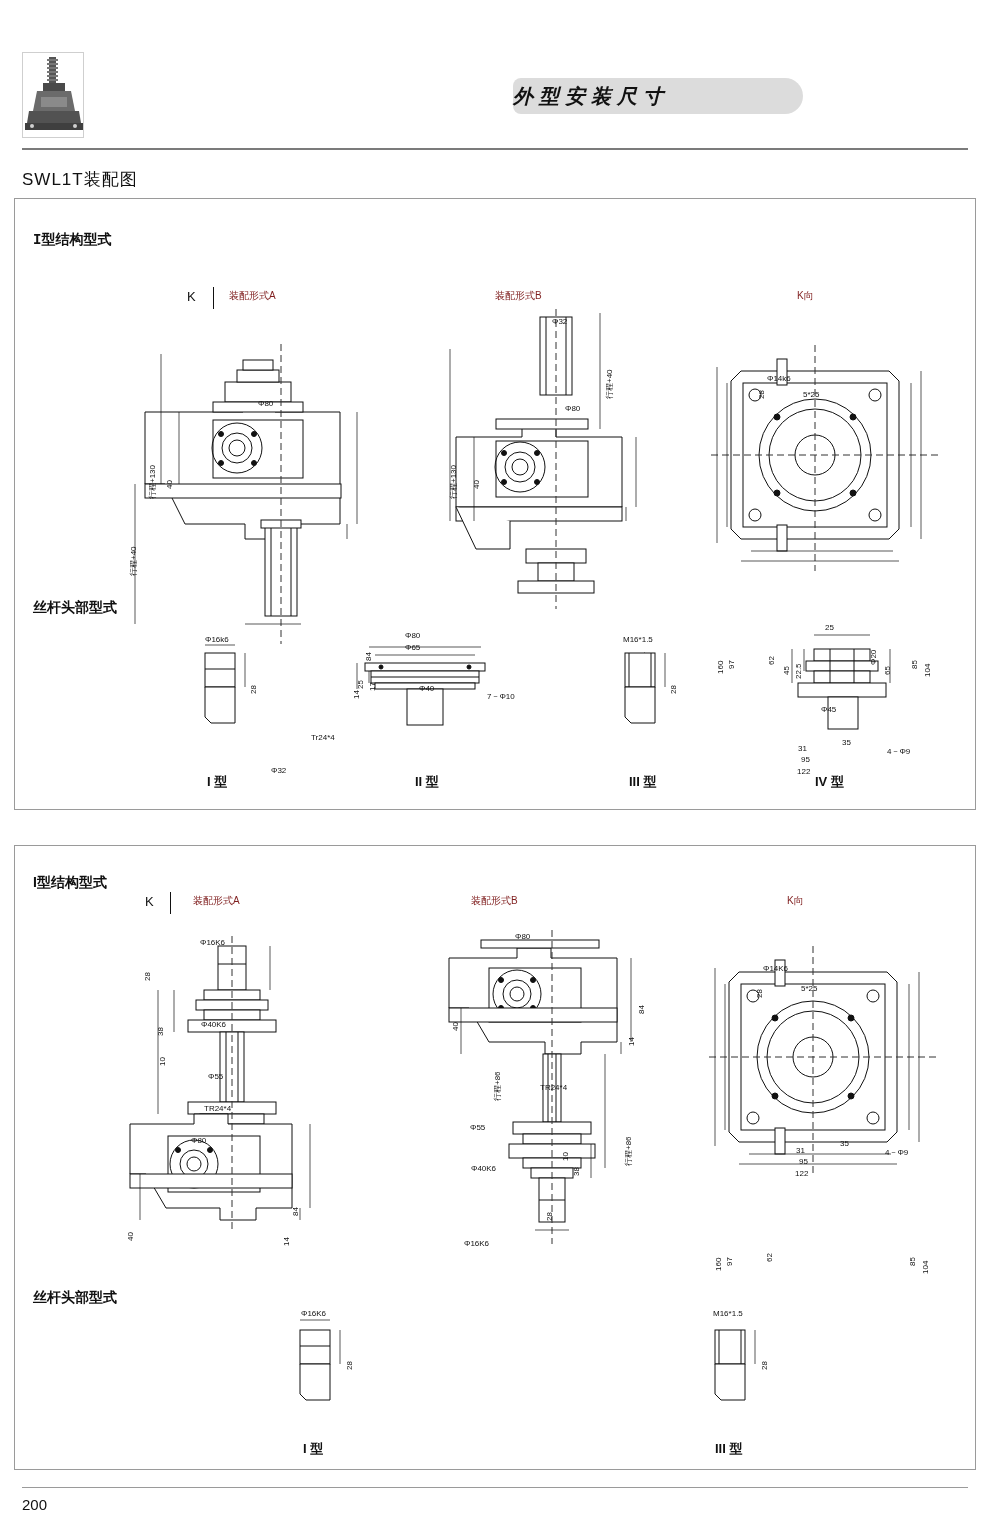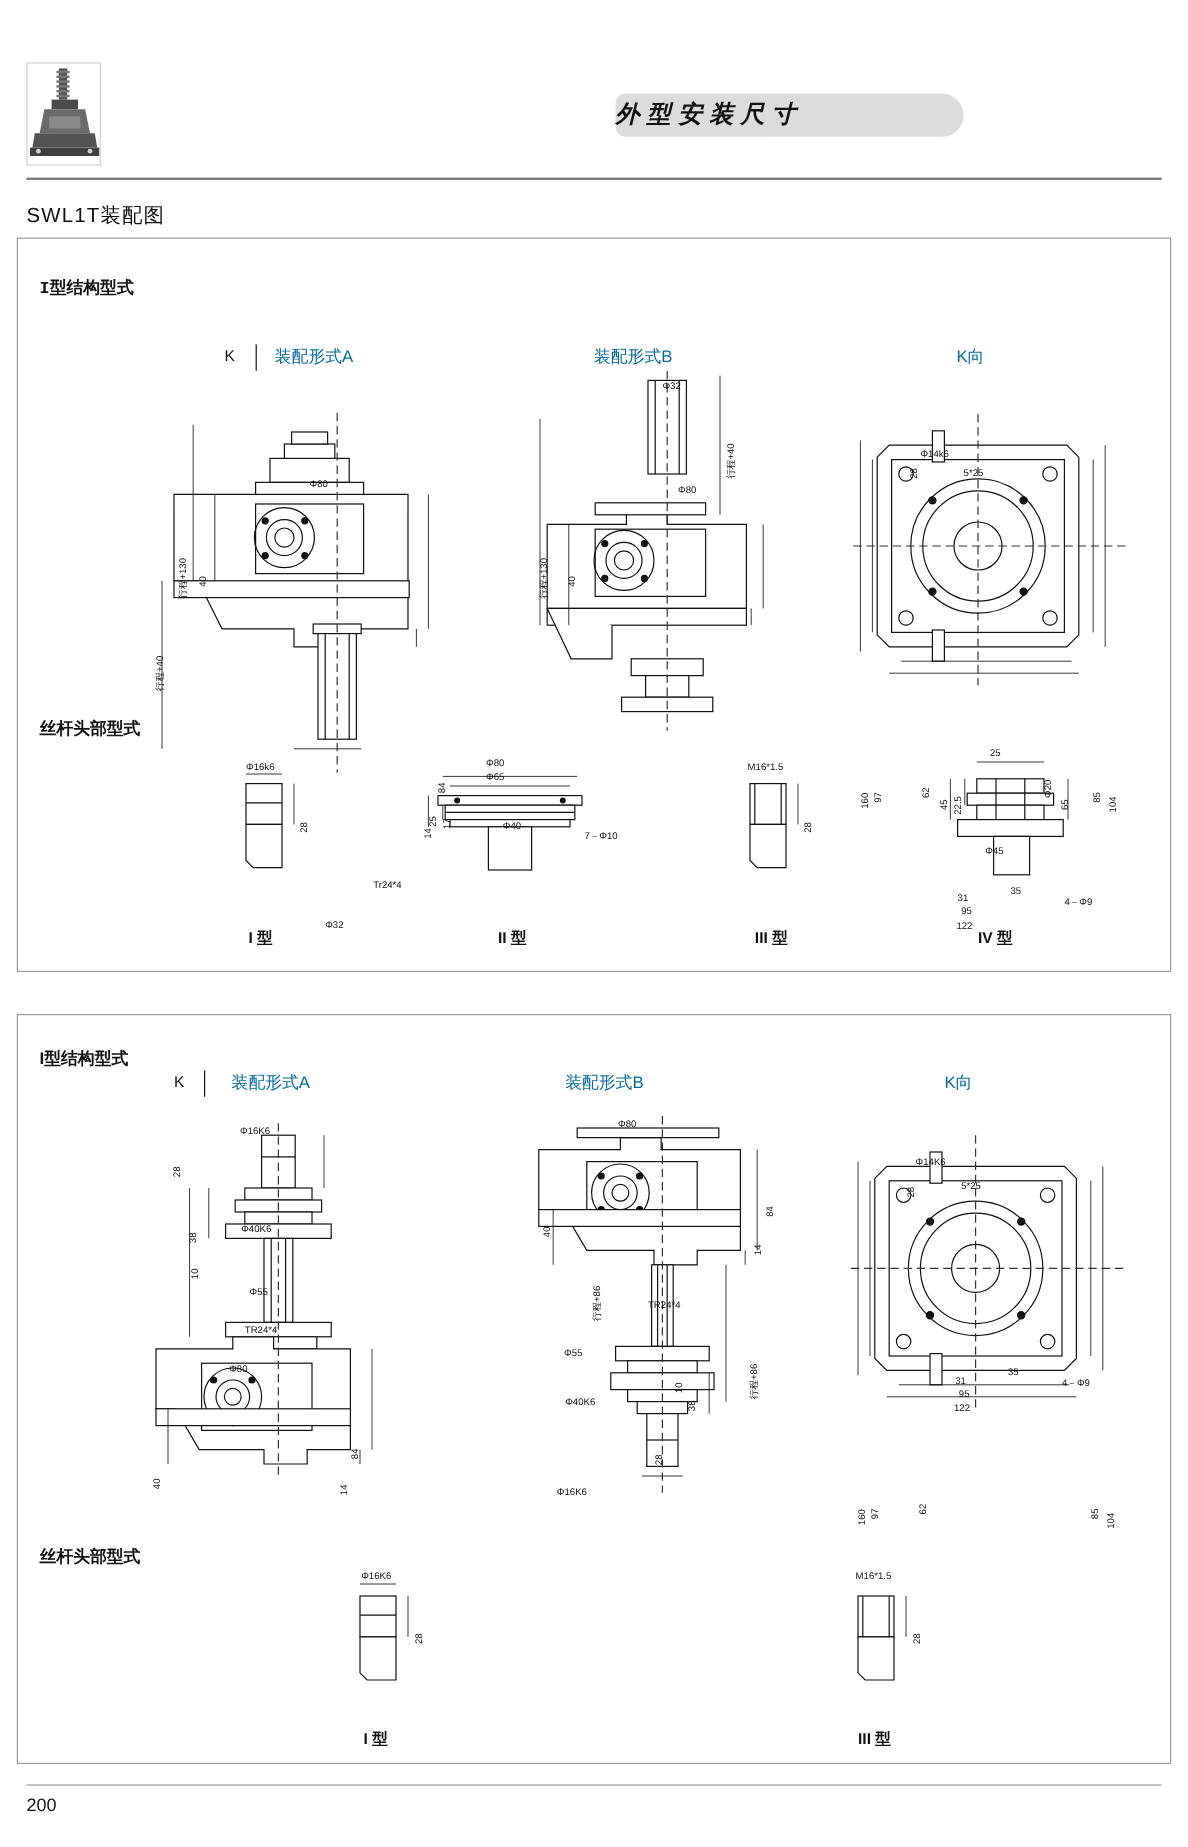--- a/index.html
+++ b/index.html
@@ -79,22 +79,22 @@
     color: #111;
   }
   .sub-title {
     position: absolute;
     font-size: 14px;
     font-weight: bold;
     color: #111;
   }
   .col-title {
     position: absolute;
-    font-size: 14px;
-    color: #0369a1;
+    font-size: 10px;
+    color: #7f1d1d;
     white-space: nowrap;
   }
   .type-label {
     position: absolute;
     font-size: 13px;
     font-weight: bold;
     color: #111;
     white-space: nowrap;
   }
   .dim {

